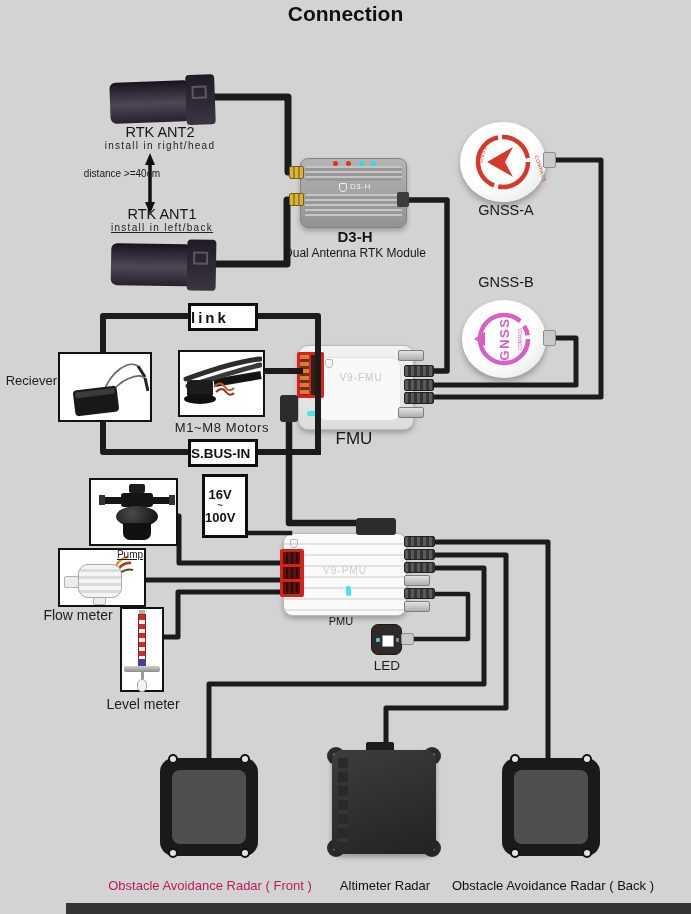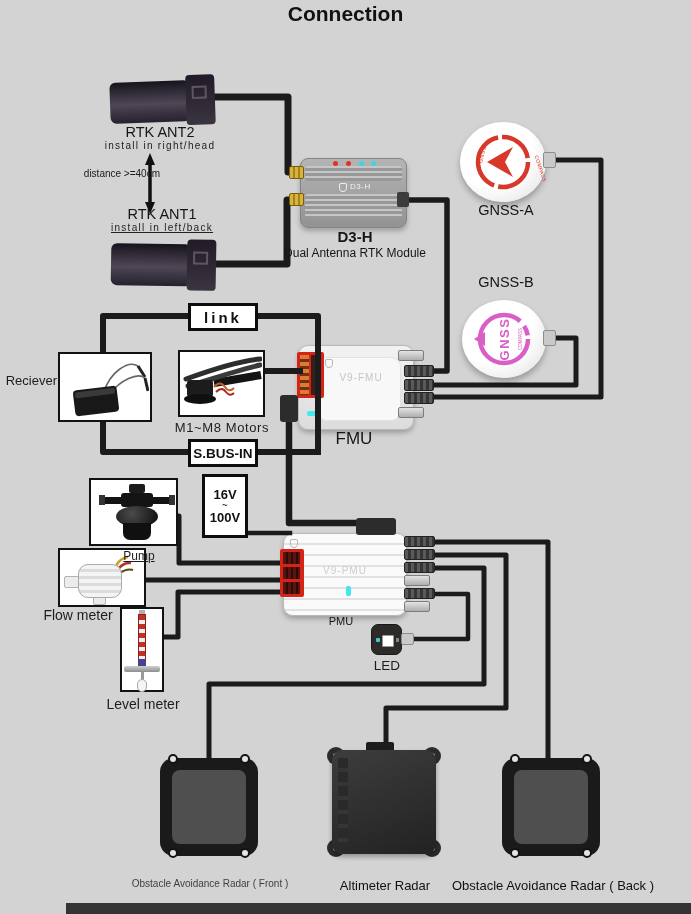--- a/index.html
+++ b/index.html
@@ -3,21 +3,21 @@
 <meta charset="utf-8">
 <style>
   html,body{margin:0;padding:0;background:#d3d3d3;}
   #stage{position:relative;width:691px;height:914px;background:#d3d3d3;overflow:hidden;
          font-family:"Liberation Sans",sans-serif;}
   .abs{position:absolute;}
   .z1{z-index:1}.z3{z-index:3}
   .lbl{position:absolute;color:#1d1d1d;text-align:center;white-space:nowrap;z-index:4;}
   .wbox{position:absolute;background:#fff;border:2.5px solid #121212;z-index:3;box-sizing:border-box;}
   .tagbox{position:absolute;background:#fff;border:3px solid #0d0d0d;z-index:3;box-sizing:border-box;
-          display:flex;align-items:center;justify-content:center;font-weight:bold;color:#111;}
+          display:flex;align-items:center;font-weight:bold;color:#111;}
   .wires{position:absolute;left:0;top:0;z-index:2;pointer-events:none;}
   .module{position:absolute;z-index:1;border-radius:10px;box-shadow:0 3px 5px rgba(0,0,0,.25);}
   .plug{position:absolute;z-index:3;border-radius:2px;
         background:repeating-linear-gradient(90deg,#5a5a5a 0 3px,#353535 3px 6px);border:1px solid #222;box-sizing:border-box;}
   .sport{position:absolute;z-index:3;border-radius:2px;background:linear-gradient(180deg,#e3e3e3,#aeaeae);
          border:1px solid #7d7d7d;box-sizing:border-box;}
   .hole{position:absolute;width:10px;height:10px;border-radius:50%;background:#e4e4e4;
         border:2.5px solid #141414;box-sizing:border-box;z-index:4;}
   .disc{position:absolute;z-index:3;border-radius:50%;
         background:radial-gradient(circle at 38% 32%,#ffffff 52%,#ececec 78%,#cfcfcf 100%);
@@ -184,21 +184,21 @@
       <div class="abs" style="left:38px;top:4px;width:16px;height:9px;background:#1c1c1c;border-radius:2px;"></div>
       <div class="abs" style="left:30px;top:13px;width:32px;height:14px;background:#141414;border-radius:3px;"></div>
       <div class="abs" style="left:13px;top:17px;width:17px;height:7px;background:#141414;"></div>
       <div class="abs" style="left:62px;top:17px;width:17px;height:7px;background:#141414;"></div>
       <div class="abs" style="left:8px;top:15px;width:6px;height:10px;background:#333;"></div>
       <div class="abs" style="left:78px;top:15px;width:6px;height:10px;background:#333;"></div>
       <div class="abs" style="left:25px;top:26px;width:42px;height:21px;border-radius:50%;background:radial-gradient(circle at 38% 35%,#4a4a4a,#0c0c0c);"></div>
       <div class="abs" style="left:32px;top:43px;width:28px;height:17px;background:#101010;border-radius:0 0 7px 7px;"></div>
     </div>
   </div>
-  <div class="lbl" style="left:103px;top:549px;width:72px;font-size:12px;text-decoration:underline;">Pump</div>
+  <div class="lbl" style="left:94px;top:549px;width:72px;font-size:10px;text-decoration:underline;">Pump</div>
 
   <div class="wbox" style="left:58px;top:548px;width:88px;height:59px;">
     <div class="abs" style="left:0;top:0;width:83px;height:54px;">
       <svg width="83" height="54" viewBox="0 0 83 54">
         <path d="M56 16 q 4 -8 12 -9" stroke="#c9a227" stroke-width="2.5" fill="none"></path>
         <path d="M58 19 q 6 -7 13 -6" stroke="#b23424" stroke-width="2.5" fill="none"></path>
         <path d="M60 23 q 7 -5 13 -3" stroke="#5c4a14" stroke-width="2" fill="none"></path>
       </svg>
       <div class="abs" style="left:4px;top:26px;width:20px;height:10px;background:#ececec;border:1px solid #b2b2b2;border-radius:2px;"></div>
       <div class="abs" style="left:33px;top:43px;width:11px;height:10px;background:#ececec;border:1px solid #b2b2b2;border-radius:2px;"></div>
@@ -269,18 +269,18 @@
   </div>
 
   <div class="abs z3" style="left:502px;top:758px;width:98px;height:98px;background:#1a1a1a;border-radius:14px;">
     <div class="abs" style="left:12px;top:12px;width:74px;height:74px;background:#4f4f4f;border-radius:8px;"></div>
   </div>
   <div class="hole" style="left:510px;top:754px;"></div>
   <div class="hole" style="left:582px;top:754px;"></div>
   <div class="hole" style="left:510px;top:848px;"></div>
   <div class="hole" style="left:582px;top:848px;"></div>
 
-  <div class="lbl" style="left:85px;top:878px;width:250px;font-size:10px;color:#404040;">Obstacle Avoidance Radar ( Front )</div>
+  <div class="lbl" style="left:85px;top:878px;width:250px;font-size:13px;color:#be185d;">Obstacle Avoidance Radar ( Front )</div>
   <div class="lbl" style="left:325px;top:878px;width:120px;font-size:13px;color:#111;">Altimeter Radar</div>
   <div class="lbl" style="left:437px;top:878px;width:232px;font-size:13px;color:#111;">Obstacle Avoidance Radar ( Back )</div>
 
   <div class="abs z1" style="left:66px;top:903px;width:625px;height:11px;background:#343434;"></div>
 </div>
 
 </body></html>

